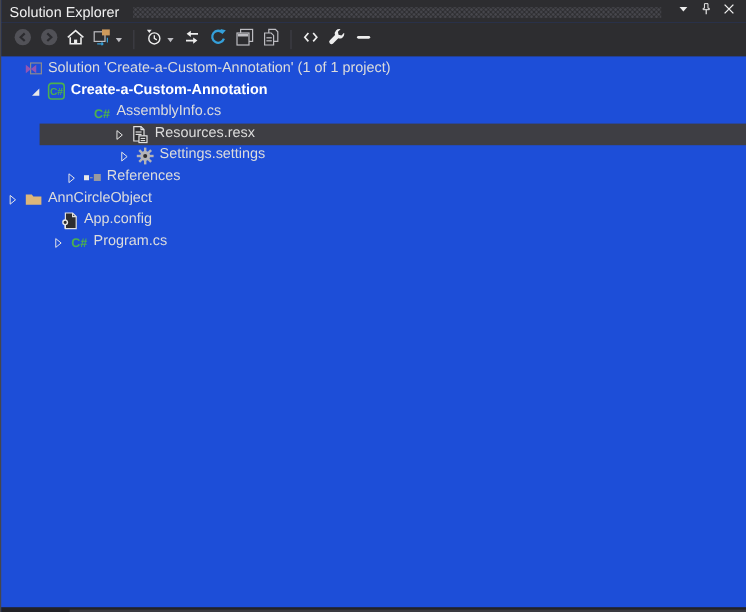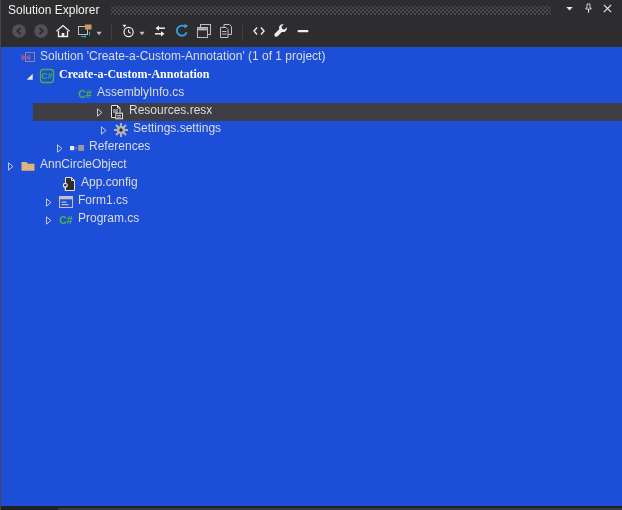--- a/index.html
+++ b/index.html
@@ -34,21 +34,21 @@
   .search-ic .dd svg{width:7px;height:5px;margin-left:2px;}
   
   .tree{flex:1;padding-top:2px;position:relative;overflow:hidden;}
   .tree-row{height:18px;display:flex;white-space:nowrap;cursor:default;}
   .tree-row.selected{background:#3E3E44;}
   .exp{width:18px;height:18px;flex:0 0 auto;display:flex;align-items:center;justify-content:center;}
   .exp svg{width:13px;height:13px;}
   .tree-ic{width:18px;height:18px;flex:0 0 auto;display:flex;align-items:center;justify-content:center;}
   .tree-ic svg{width:16px;height:16px;}
   .tree-label{color:#DCDCDC;font-size:12px;margin-left:3px;}
-  .tree-row.bold .tree-label{font-weight:bold;color:#FFFFFF;font-family:Liberation Serif, serif;}
+  .tree-row.bold .tree-label{font-weight:bold;color:#FFFFFF;}
   
   .bottom-strip{position:absolute;left:0;right:0;bottom:0;height:4px;background:#222226;}
   .bottom-strip .seg{position:absolute;left:57px;right:0;bottom:0;height:2px;background:#3A3A40;}
 </style>
 </head>
 <body>
 
 <div class="panel">
 
   <div class="titlebar">
@@ -264,56 +264,40 @@
             <path d="M5.5 3.5 11 8l-5.5 4.5Z" fill="none" stroke="#E8E8E8"></path>
           </svg>
         </span>
         <span class="tree-ic">
           <svg viewBox="0 0 16 16">
             <path d="M1.5 4h5l1.3 1.7h6.7v7H1.5z" fill="#DCB67A"></path>
           </svg>
         </span>
         <span class="tree-label">AnnCircleObject</span>
       </div>
-      <div class="tree-row" style="padding-left: 41px;">
+      <div class="tree-row" style="padding-left: 30px;">
         <span class="exp"></span>
         <span class="tree-ic">
           <svg viewBox="0 0 16 16">
             <path d="M4.5 1.5h6l3 3v10h-9z" fill="#2D2D30" stroke="#E1E1E1"></path>
             <path d="M10.5 1.5v3h3" fill="none" stroke="#E1E1E1"></path>
             <circle cx="4.3" cy="9.3" r="1.9" fill="#2D2D30" stroke="#E8E8E8" stroke-width="1.2"></circle>
             <rect x="3.7" y="10.7" width="1.3" height="3.8" fill="#E8E8E8"></rect>
           </svg>
         </span>
         <span class="tree-label">App.config</span>
       </div>
       <div class="tree-row" style="padding-left: 38px;">
         <span class="exp">
           <svg viewBox="0 0 16 16">
             <path d="M5.5 3.5 11 8l-5.5 4.5Z" fill="none" stroke="#E8E8E8"></path>
           </svg>
         </span>
         <span class="tree-ic">
           <svg viewBox="0 0 16 16">
-            <rect x="1.5" y="2.5" width="13" height="11" fill="none" stroke="#C2C2C6"></rect>
-            <rect x="1.5" y="2.5" width="13" height="2.8" fill="#C2C2C6"></rect>
-            <rect x="3.5" y="7.5" width="5" height="1.2" fill="#C2C2C6"></rect>
-            <rect x="3.5" y="10" width="7" height="1.2" fill="#C2C2C6"></rect>
-          </svg>
-        </span>
-        <span class="tree-label">Form1.cs</span>
-      </div>
-      <div class="tree-row" style="padding-left: 38px;">
-        <span class="exp">
-          <svg viewBox="0 0 16 16">
-            <path d="M5.5 3.5 11 8l-5.5 4.5Z" fill="none" stroke="#E8E8E8"></path>
-          </svg>
-        </span>
-        <span class="tree-ic">
-          <svg viewBox="0 0 16 16">
             <text x="8" y="12" text-anchor="middle" font-size="10.5" font-weight="bold" fill="#4CB04F" font-family="Liberation Sans,sans-serif">C#</text>
           </svg>
         </span>
         <span class="tree-label">Program.cs</span>
       </div>
     </div>
 
   <div class="bottom-strip">
       <div class="seg"></div>
     </div>

